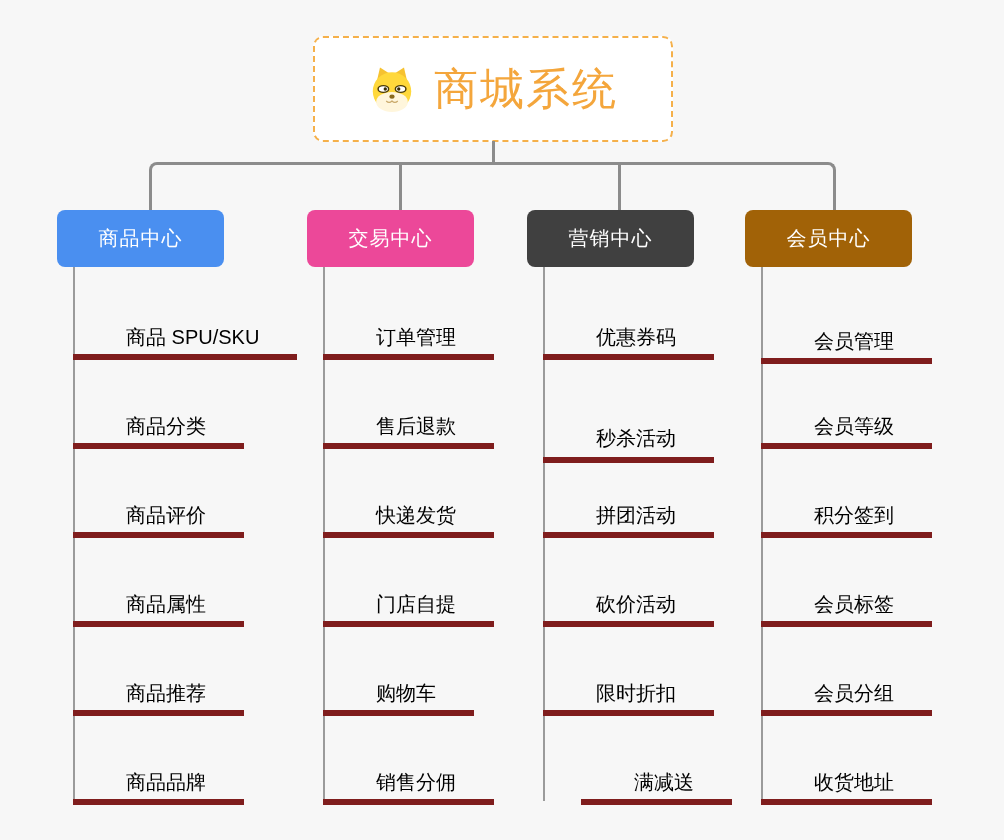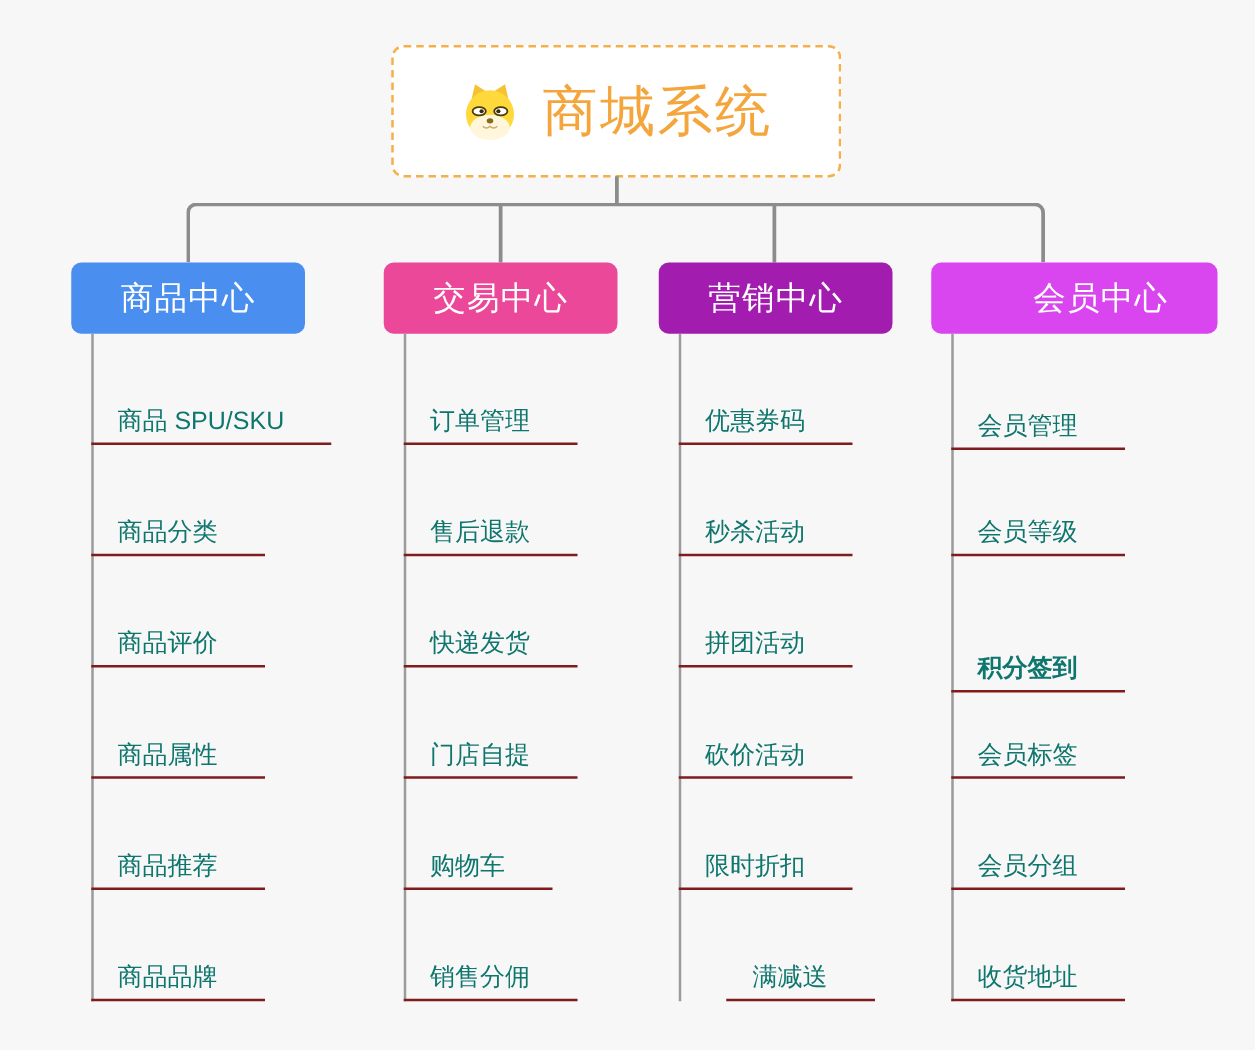--- a/index.html
+++ b/index.html
@@ -37,39 +37,39 @@
     border-bottom:none;
     border-radius:8px 8px 0 0;
     box-sizing:border-box;
   }
   .stem-mid{
     position:absolute;top:163px;width:3px;height:47px;
     background:#8c8c8c;
   }
   
   .branch-node{
-    position:absolute;top:210px;width:187px;height:57px;
+    position:absolute;top:210px;width:167px;height:57px;
     border-radius:8px;
     display:flex;align-items:center;justify-content:center;
     color:#ffffff;
-    font-size:26px;
+    font-size:20px;
     letter-spacing:1px;
   }
   
   .trunk{
     position:absolute;top:267px;width:2px;height:534px;
     background:#9b9b9b;
   }
   .child-item{
     position:absolute;
-    padding:0 38px 4px 21px;
-    border-bottom:2px solid #7f1d1d;
+    padding:0 38px 4px 53px;
+    border-bottom:6px solid #7f1d1d;
     font-size:20px;
     line-height:26px;
-    color:#0f766e;
+    color:#000000;
     white-space:nowrap;
     cursor:default;
   }
 </style>
 </head>
 <body>
 
 <div class="root-node">
   <svg class="root-icon" viewBox="0 0 100 100" aria-hidden="true">
     <path d="M17 40 L25 5 L48 20 Z" fill="#f6c231"></path>
@@ -105,33 +105,33 @@
     <div class="branch-node" style="left: 307px; background: #ec4899;">
       <span>交易中心</span>
     </div>
     <div class="trunk" style="left: 323px;"></div>
     <div class="child-item" style="left: 323px; top: 324px;">订单管理</div>
     <div class="child-item" style="left: 323px; top: 413px;">售后退款</div>
     <div class="child-item" style="left: 323px; top: 502px;">快递发货</div>
     <div class="child-item" style="left: 323px; top: 591px;">门店自提</div>
     <div class="child-item" style="left: 323px; top: 680px;">购物车</div>
     <div class="child-item" style="left: 323px; top: 769px;">销售分佣</div>
-    <div class="branch-node" style="left: 527px; background: #a21caf;">
+    <div class="branch-node" style="left: 527px; background: #404040;">
       <span>营销中心</span>
     </div>
     <div class="trunk" style="left: 543px;"></div>
     <div class="child-item" style="left: 543px; top: 324px;">优惠券码</div>
-    <div class="child-item" style="left: 543px; top: 413px;">秒杀活动</div>
+    <div class="child-item" style="left: 543px; top: 427px; font-family: Liberation Mono, monospace;">秒杀活动</div>
     <div class="child-item" style="left: 543px; top: 502px;">拼团活动</div>
     <div class="child-item" style="left: 543px; top: 591px;">砍价活动</div>
     <div class="child-item" style="left: 543px; top: 680px;">限时折扣</div>
     <div class="child-item" style="left: 543px; top: 769px; margin-left: 38px;">满减送</div>
-    <div class="branch-node" style="left: 745px; background: #d946ef; padding-left: 42px;">
+    <div class="branch-node" style="left: 745px; background: #a16207;">
       <span>会员中心</span>
     </div>
     <div class="trunk" style="left: 761px;"></div>
     <div class="child-item" style="left: 761px; top: 328px;">会员管理</div>
     <div class="child-item" style="left: 761px; top: 413px;">会员等级</div>
-    <div class="child-item" style="left: 761px; top: 522px; font-weight: bold;">积分签到</div>
+    <div class="child-item" style="left: 761px; top: 502px;">积分签到</div>
     <div class="child-item" style="left: 761px; top: 591px;">会员标签</div>
     <div class="child-item" style="left: 761px; top: 680px;">会员分组</div>
     <div class="child-item" style="left: 761px; top: 769px;">收货地址</div>
   </div>
 
 </body></html>

